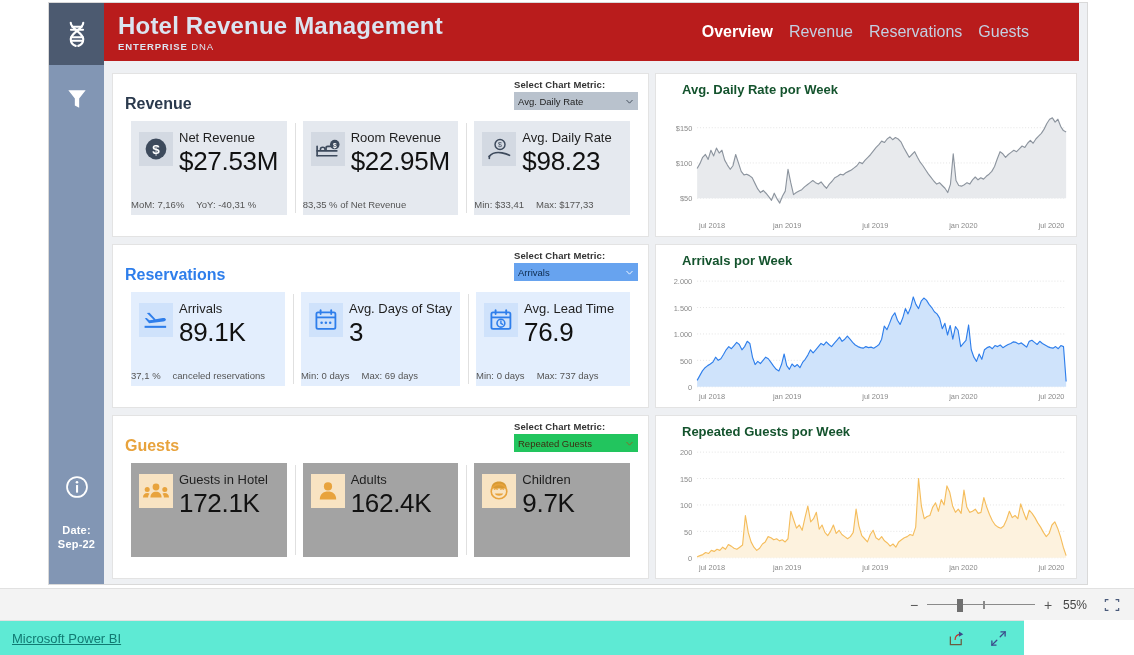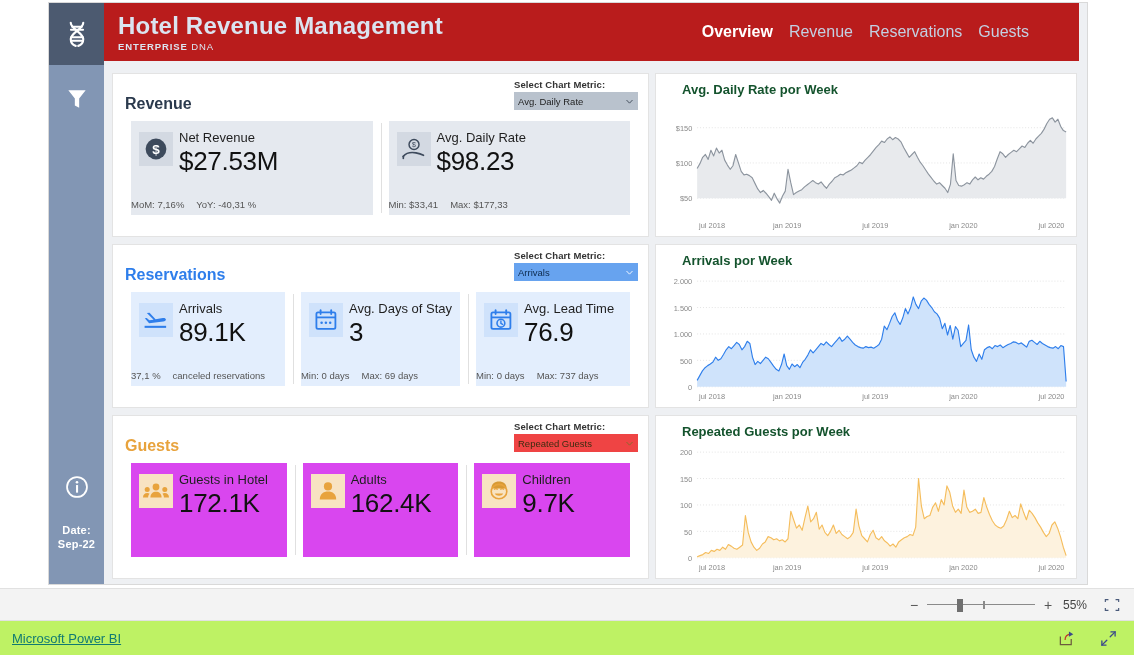--- a/index.html
+++ b/index.html
@@ -113,39 +113,39 @@
   .metric-select {
     height:18px; display:flex; align-items:center;
     padding:0 4px; font-size:9.5px; cursor:pointer;
     position:relative;
   }
   .metric-select .chev {
     margin-left:auto; width:9px; height:9px;
   }
   .ms-gray  { background:#b9c2cd; color:#1f1f1f; }
   .ms-blue  { background:#67a3ef; color:#0d2a4d; }
-  .ms-amber { background:#ef4444; color:#3d2c10;gap:28px; }
+  .ms-amber { background:#22c55e; color:#3d2c10;gap:28px; }
 
   
   .cards {
     position:absolute; left:10px; right:10px; top:47px;
     display:flex; gap:0;
   }
   .card-slot { flex:1; position:relative; padding:0 8px; }
   .card-slot + .card-slot::before {
     content:""; position:absolute; left:0; top:2px; bottom:2px;
     width:1px; background:#e0e0e0;
   }
   .card {
     height:94px; padding:9px 8px 6px 8px;
     position:relative;
   }
   .card.rev { background:#e5e9ef; }
   .card.res { background:#e3eefd; }
-  .card.gue { background:#d946ef; }
+  .card.gue { background:#a3a3a3; }
 
   .card-icon {
     position:absolute; left:8px; top:11px;
     width:34px; height:34px;
     display:flex; align-items:center; justify-content:center;
   }
   .card.rev .card-icon { background:#d3d9e2; }
   .card.res .card-icon { background:#cfe2fb; }
   .card.gue .card-icon { background:#f8e3c2; }
 
@@ -197,22 +197,22 @@
   .slider .thumb {
     position:absolute; left:28%; top:0; width:6px; height:13px; background:#6f6f6f;
   }
   .zoom-pct { font-size:12px; color:#444; width:42px; text-align:center; }
   .fit-btn {
     width:20px; height:20px; display:flex; align-items:center; justify-content:center;
     cursor:pointer; margin-left:6px;
   }
 
   .footerbar {
-    position:absolute; left:0; top:620px; width:1134px; height:35px;
-    background:#bef264; border-top:1px solid #e1e1e1;
+    position:absolute; left:0; top:620px; width:1024px; height:35px;
+    background:#5eead4; border-top:1px solid #e1e1e1;
     display:flex; align-items:center;
   }
   .pbi-link {
     margin-left:12px; font-size:13px; color:#117a72;
     text-decoration:underline; cursor:pointer;
   }
   .footer-icons { margin-left:auto; display:flex; gap:22px; margin-right:16px; }
   .footer-icons div { cursor:pointer; width:20px; height:20px;
     display:flex; align-items:center; justify-content:center; }
 </style>
@@ -292,20 +292,42 @@
                   <svg width="26" height="26" viewBox="0 0 24 24">
                     <circle cx="12" cy="12" r="9.6" fill="#3d4a5c"></circle>
                     <text x="12" y="16.6" font-size="12.5" font-weight="bold" fill="#ffffff" text-anchor="middle" font-family="Liberation Sans, sans-serif">$</text>
                   </svg>
                 </div>
                 <div class="card-title">Net Revenue</div>
                 <div class="card-value">$27.53M</div>
                 <div class="card-foot">
                   <span>MoM: 7,16%</span>
                   <span>YoY: -40,31 %</span>
+                </div>
+              </div>
+            </div>
+            <div class="card-slot">
+              <div class="card rev">
+                <div class="card-icon">
+                  <svg width="27" height="27" viewBox="0 0 26 26">
+                    <g fill="none" stroke="#3d4a5c" stroke-width="1.6" stroke-linecap="round">
+                      <path d="M3 10 L3 19"></path>
+                      <path d="M3 19 L22 19"></path>
+                      <path d="M3 14.4 L22 14.4"></path>
+                      <path d="M6.2 13 a2.2 2.2 0 1 1 4.4 0"></path>
+                      <path d="M11.6 13.8 L11.6 11.6 a1.6 1.6 0 0 1 1.6 -1.6 L20.4 10"></path>
+                    </g>
+                    <circle cx="20" cy="8.2" r="4.6" fill="#3d4a5c"></circle>
+                    <text x="20" y="11.2" font-size="6.4" font-weight="bold" fill="#ffffff" text-anchor="middle" font-family="Liberation Sans, sans-serif">$</text>
+                  </svg>
+                </div>
+                <div class="card-title">Room Revenue</div>
+                <div class="card-value">$22.95M</div>
+                <div class="card-foot">
+                  <span>83,35 % of Net Revenue</span>
                 </div>
               </div>
             </div>
             <div class="card-slot">
               <div class="card rev">
                 <div class="card-icon">
                   <svg width="27" height="27" viewBox="0 0 26 26">
                     <circle cx="13.5" cy="8.2" r="4.8" fill="none" stroke="#3d4a5c" stroke-width="1.4"></circle>
                     <text x="13.5" y="11" font-size="6.6" fill="#3d4a5c" text-anchor="middle" font-family="Liberation Sans, sans-serif">$</text>
                     <path d="M3.2 19.5 C6 16.2, 11 15.4, 15.4 16.2 C18.4 16.7, 20.8 17.6, 22.6 18.6" fill="none" stroke="#3d4a5c" stroke-width="1.6" stroke-linecap="round"></path>

